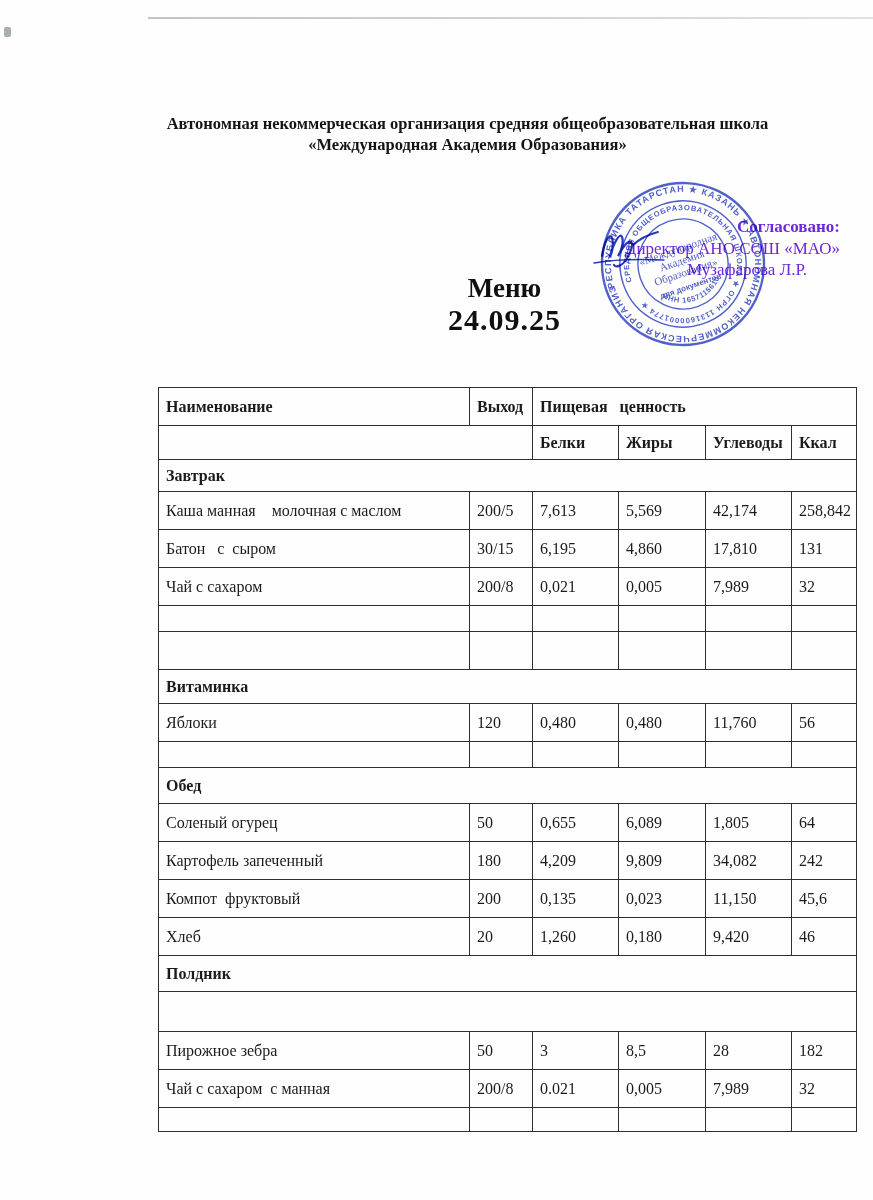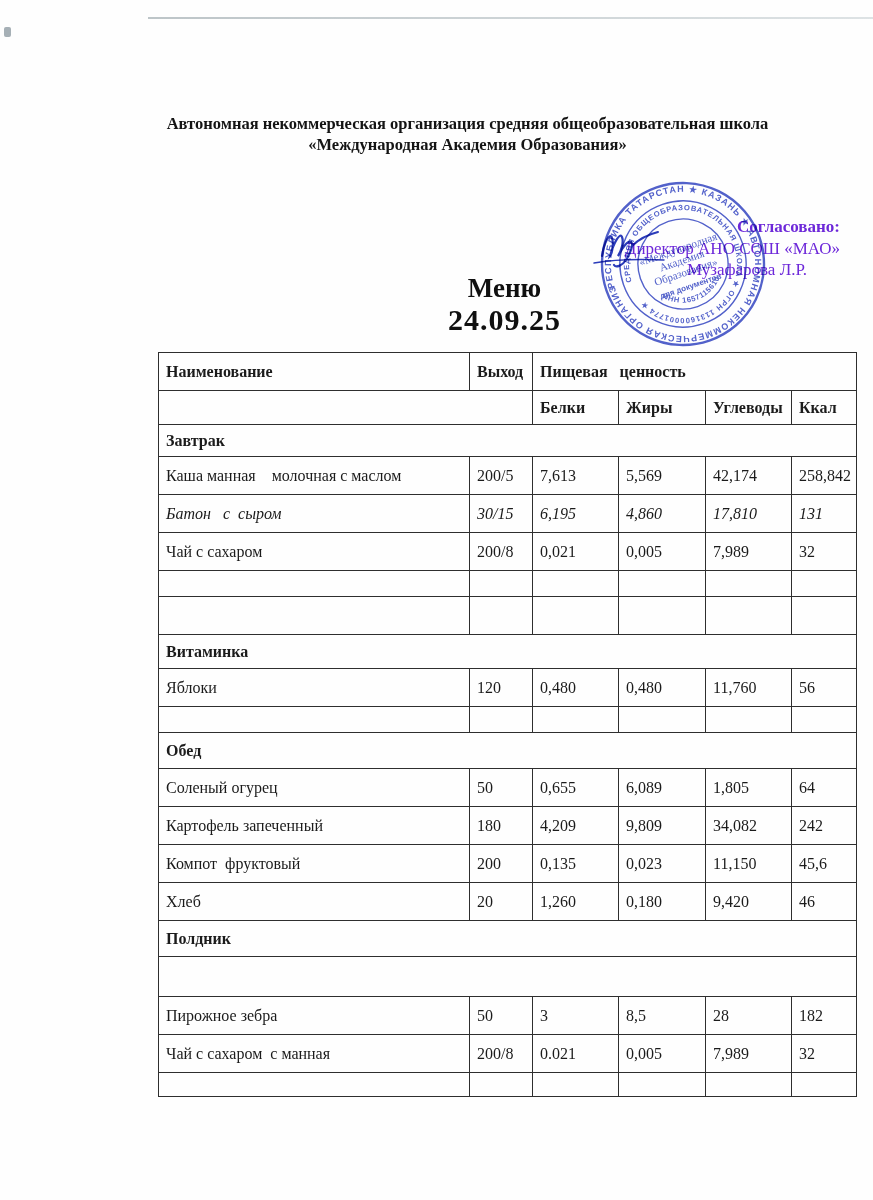--- a/index.html
+++ b/index.html
@@ -46,21 +46,21 @@
     transform: rotate(-19deg);
     opacity: .88; mix-blend-mode: multiply; pointer-events: none;
   }
   .signature {
     position: absolute; left: 588px; top: 220px; width: 118px; height: 52px;
     mix-blend-mode: multiply; pointer-events: none;
   }
 
   
   table.menu {
-    position: absolute; left: 158px; top: 352px;
+    position: absolute; left: 158px; top: 387px;
     width: 698px; border-collapse: collapse; table-layout: fixed;
   }
   table.menu td, table.menu th {
     border: 1.7px solid #2e2e2e;
     font-size: 16px; color: #1b1b1b;
     padding: 3px 5px 3px 7px;
     text-align: left; vertical-align: middle;
     white-space: pre; overflow: hidden;
   }
   table.menu th { font-weight: bold; }
@@ -160,21 +160,21 @@
         <td class="section-cell" colspan="6">Завтрак</td>
       </tr>
       <tr style="height: 38px;">
         <td>Каша манная    молочная с маслом</td>
         <td>200/5</td>
         <td>7,613</td>
         <td>5,569</td>
         <td>42,174</td>
         <td>258,842</td>
       </tr>
-      <tr style="height: 38px; font-style: italic;">
+      <tr style="height: 38px;">
         <td>Батон   с  сыром</td>
         <td>30/15</td>
         <td>6,195</td>
         <td>4,860</td>
         <td>17,810</td>
         <td>131</td>
       </tr>
       <tr style="height: 38px;">
         <td>Чай с сахаром</td>
         <td>200/8</td>

